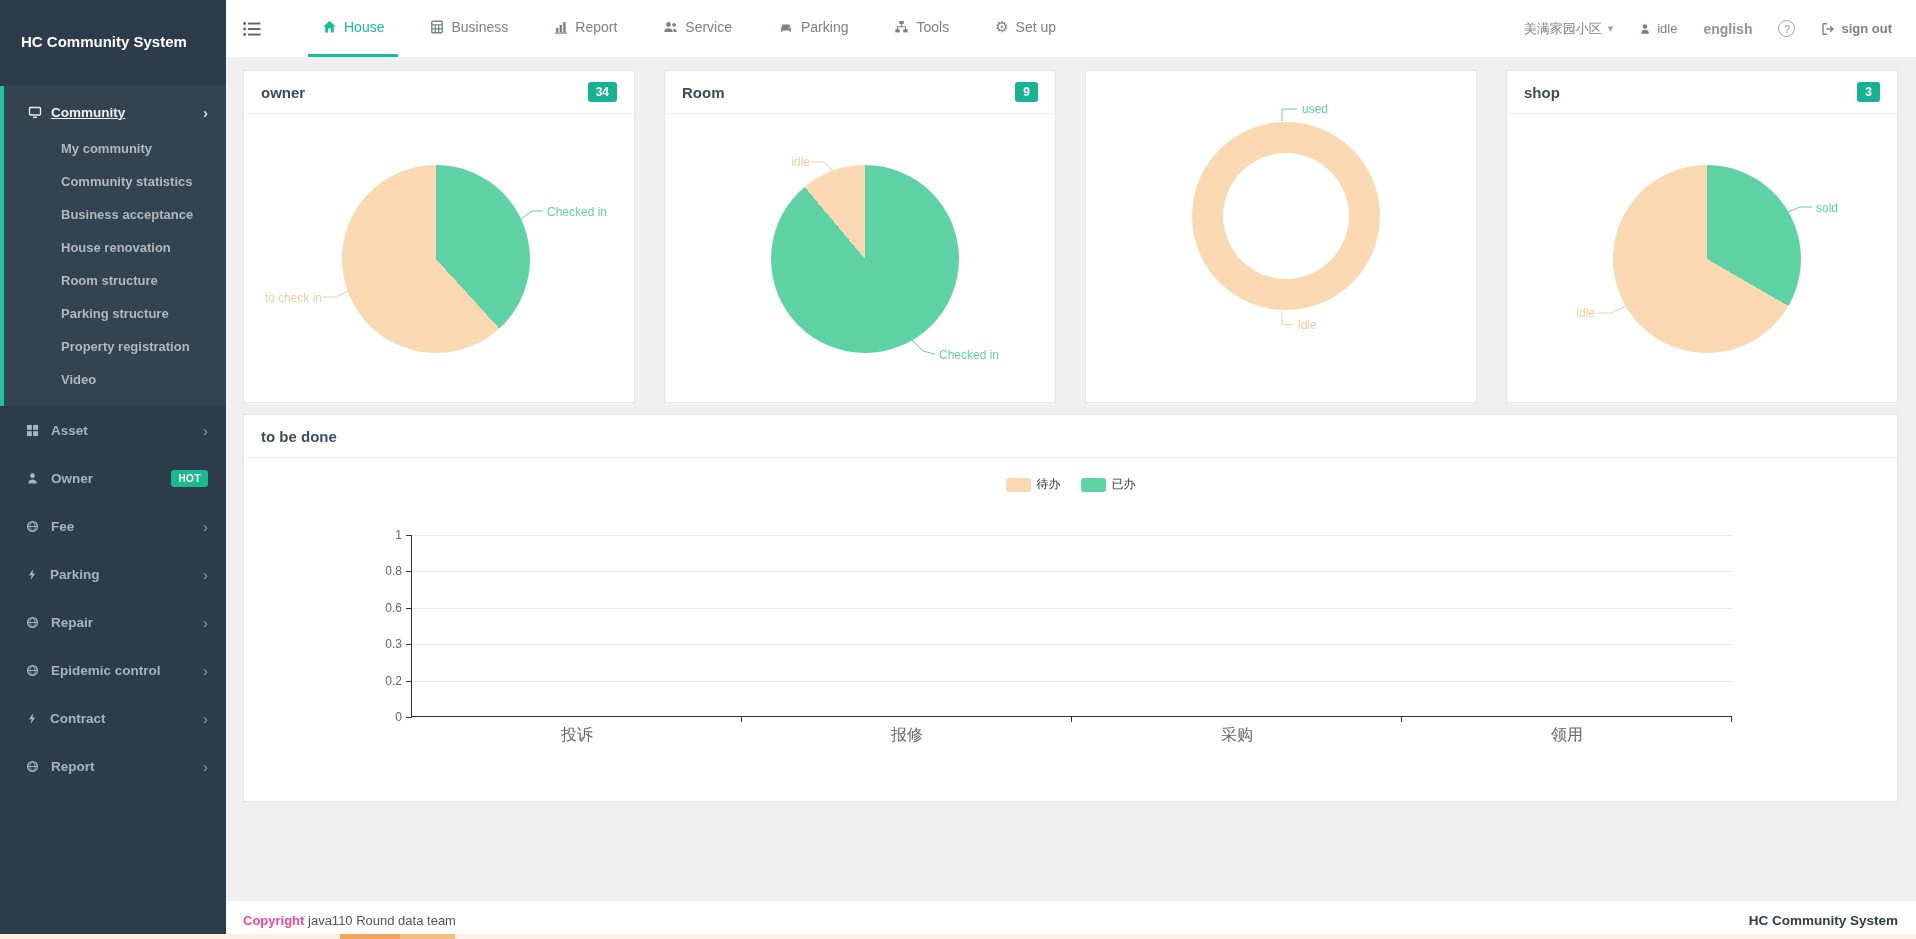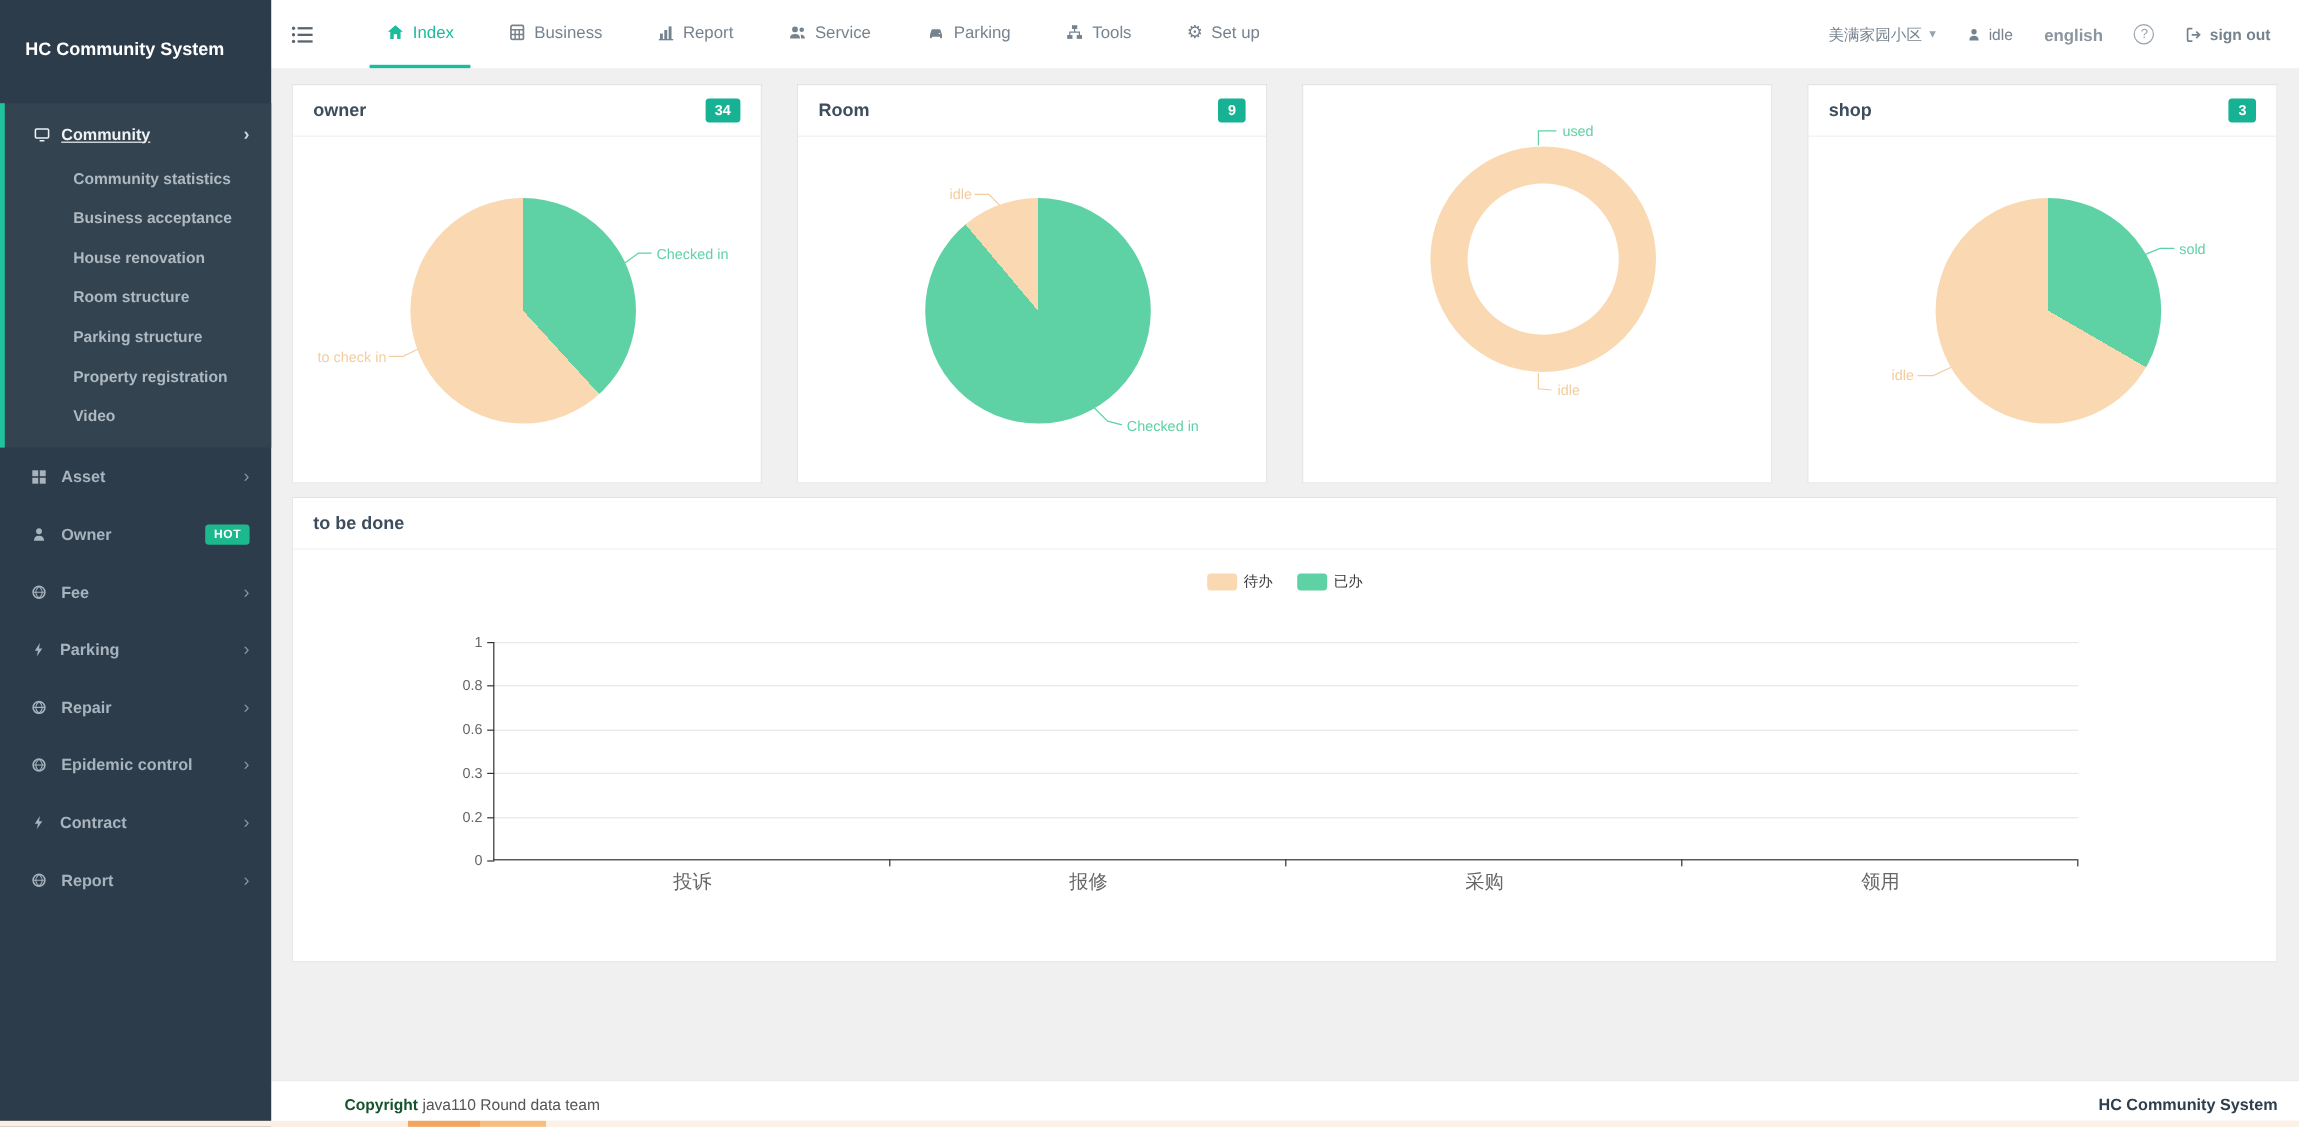--- a/index.html
+++ b/index.html
@@ -80,21 +80,21 @@
   .ytick-label{ position:absolute; left:-36px; width:26px; text-align:right;
     font-size:12px; color:#666; }
   .ytick-mark{ position:absolute; left:-6px; width:6px; height:1px; background:#333; }
   .xtick-mark{ position:absolute; bottom:-6px; width:1px; height:6px; background:#333; }
   .xlabel{ position:absolute; top:190px; text-align:center; font-size:16px; color:#666; }
 
   
   .footer{ position:absolute; left:226px; top:900px; width:1690px; height:39px;
     background:#fff; border-top:1px solid #ececec; display:flex; align-items:center;
     padding:0 18px 0 17px; font-size:13px; color:#555; }
-  .footer b{ color:#14532d;margin-left:44px; }
+  .footer b{ color:#ec4899; }
   .footer-brand{ margin-left:auto; font-weight:bold; color:#2f3e4d; font-size:13.5px; }
 
   
   .bottom-strip{ position:absolute; left:0; top:934px; width:1916px; height:5px;
     background:#fbeee3; z-index:3; }
   .strip-seg{ position:absolute; top:0; height:5px; }
 </style>
 </head>
 <body>
 
@@ -105,20 +105,21 @@
       <div class="menu-parent">
         <span class="ic">
           <svg width="14" height="14" viewBox="0 0 14 14">
               <rect x="1.5" y="2.5" width="11" height="7.5" rx="1" fill="none" stroke="currentColor" stroke-width="1.3"></rect>
               <path d="M5 12.3 H9" stroke="currentColor" stroke-width="1.3"></path>
             </svg>
         </span>
         <span class="label">Community</span>
         <span class="chev">›</span>
       </div>
+      <div class="submenu-item">My community</div>
       <div class="submenu-item">Community statistics</div>
       <div class="submenu-item">Business acceptance</div>
       <div class="submenu-item">House renovation</div>
       <div class="submenu-item">Room structure</div>
       <div class="submenu-item">Parking structure</div>
       <div class="submenu-item">Property registration</div>
       <div class="submenu-item">Video</div>
     </div>
 
     <div class="menu-item">
@@ -217,21 +218,21 @@
         </svg>
     </span>
   </div>
   <div class="tabs">
     <div class="tab active">
       <span class="ic">
         <svg width="15" height="14" viewBox="0 0 14 14" fill="currentColor">
             <path d="M7 1 L13.2 6.4 H11.3 V12.5 H8.4 V8.6 H5.6 V12.5 H2.7 V6.4 H0.8 Z"></path>
           </svg>
       </span>
-      <span>Index</span>
+      <span>House</span>
     </div>
     <div class="tab">
       <span class="ic">
         <svg width="14" height="14" viewBox="0 0 14 14" fill="none" stroke="currentColor">
             <rect x="1.8" y="1.2" width="10.4" height="11.6" rx="1" stroke-width="1.4"></rect>
             <path d="M1.8 4.8 H12.2 M5.3 4.8 V12.8 M8.7 4.8 V12.8 M1.8 8.8 H12.2" stroke-width="1.2"></path>
           </svg>
       </span>
       <span>Business</span>
     </div>

